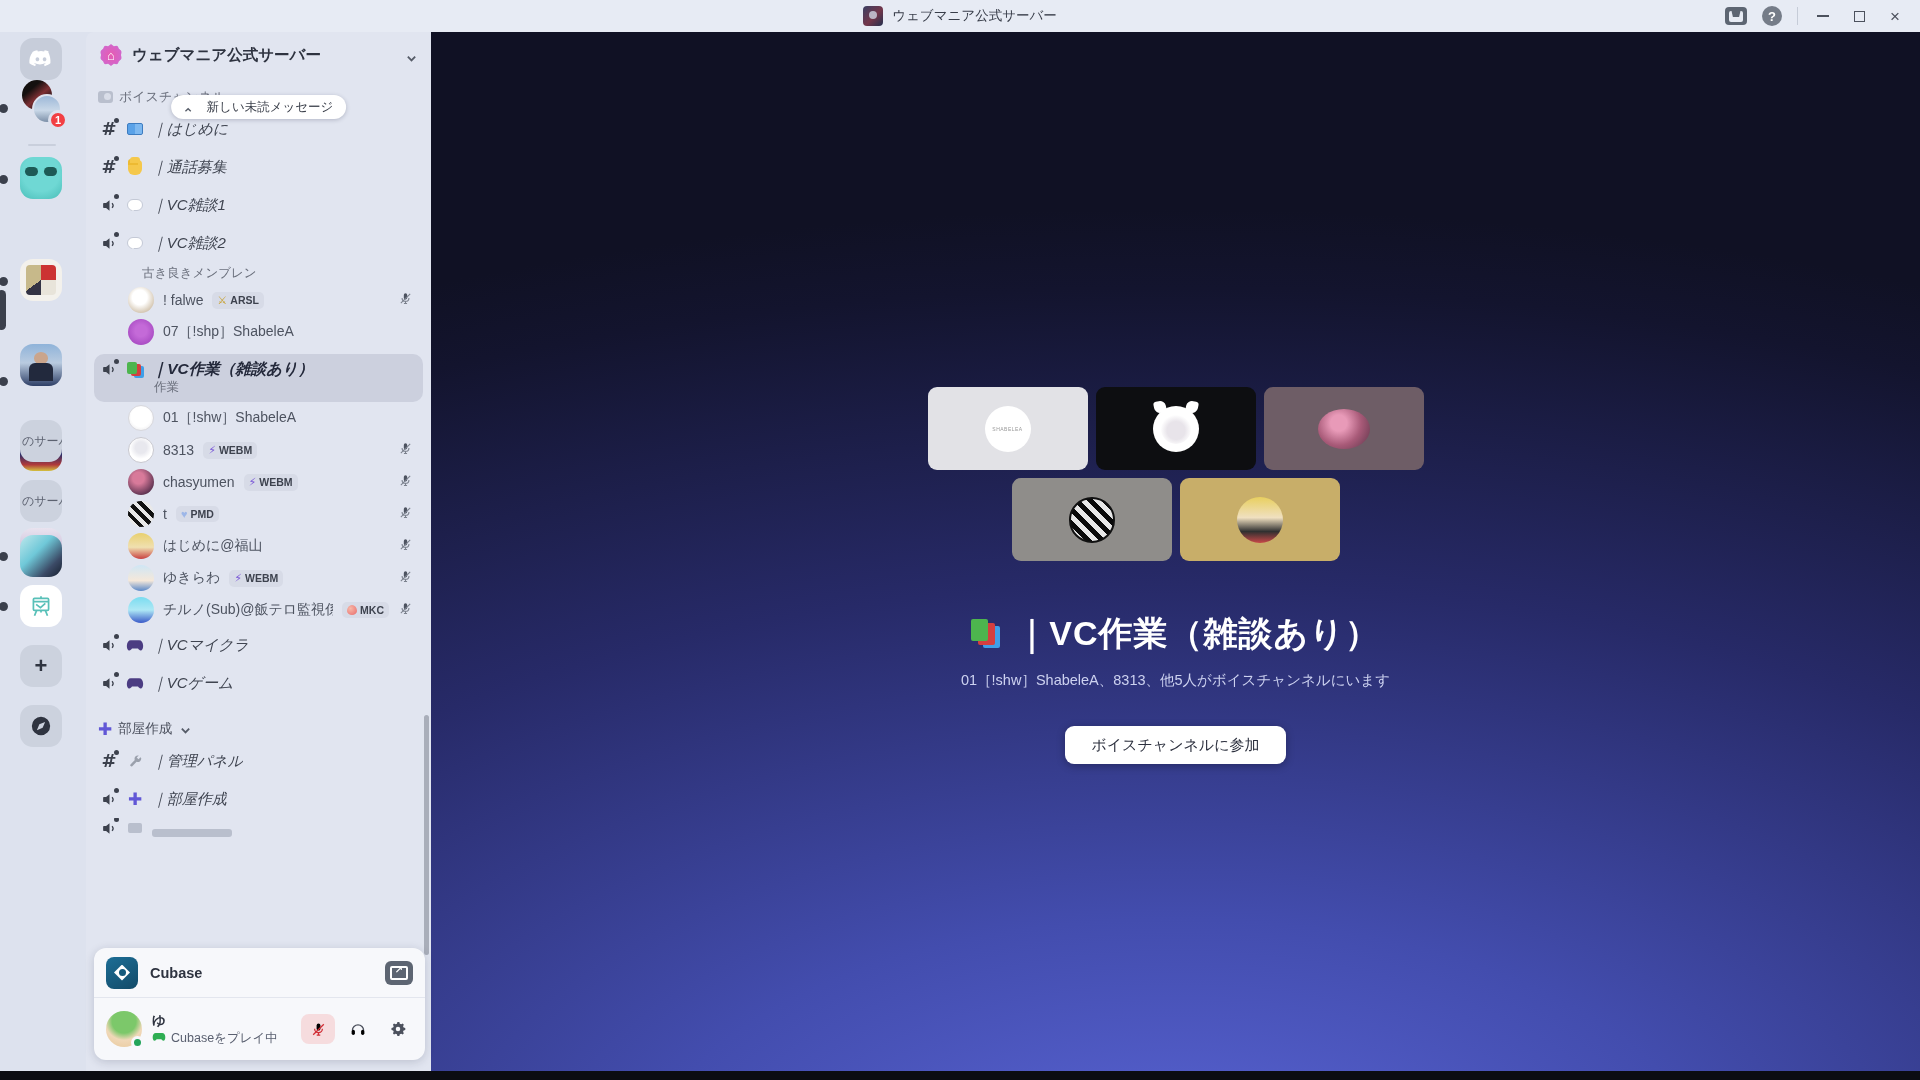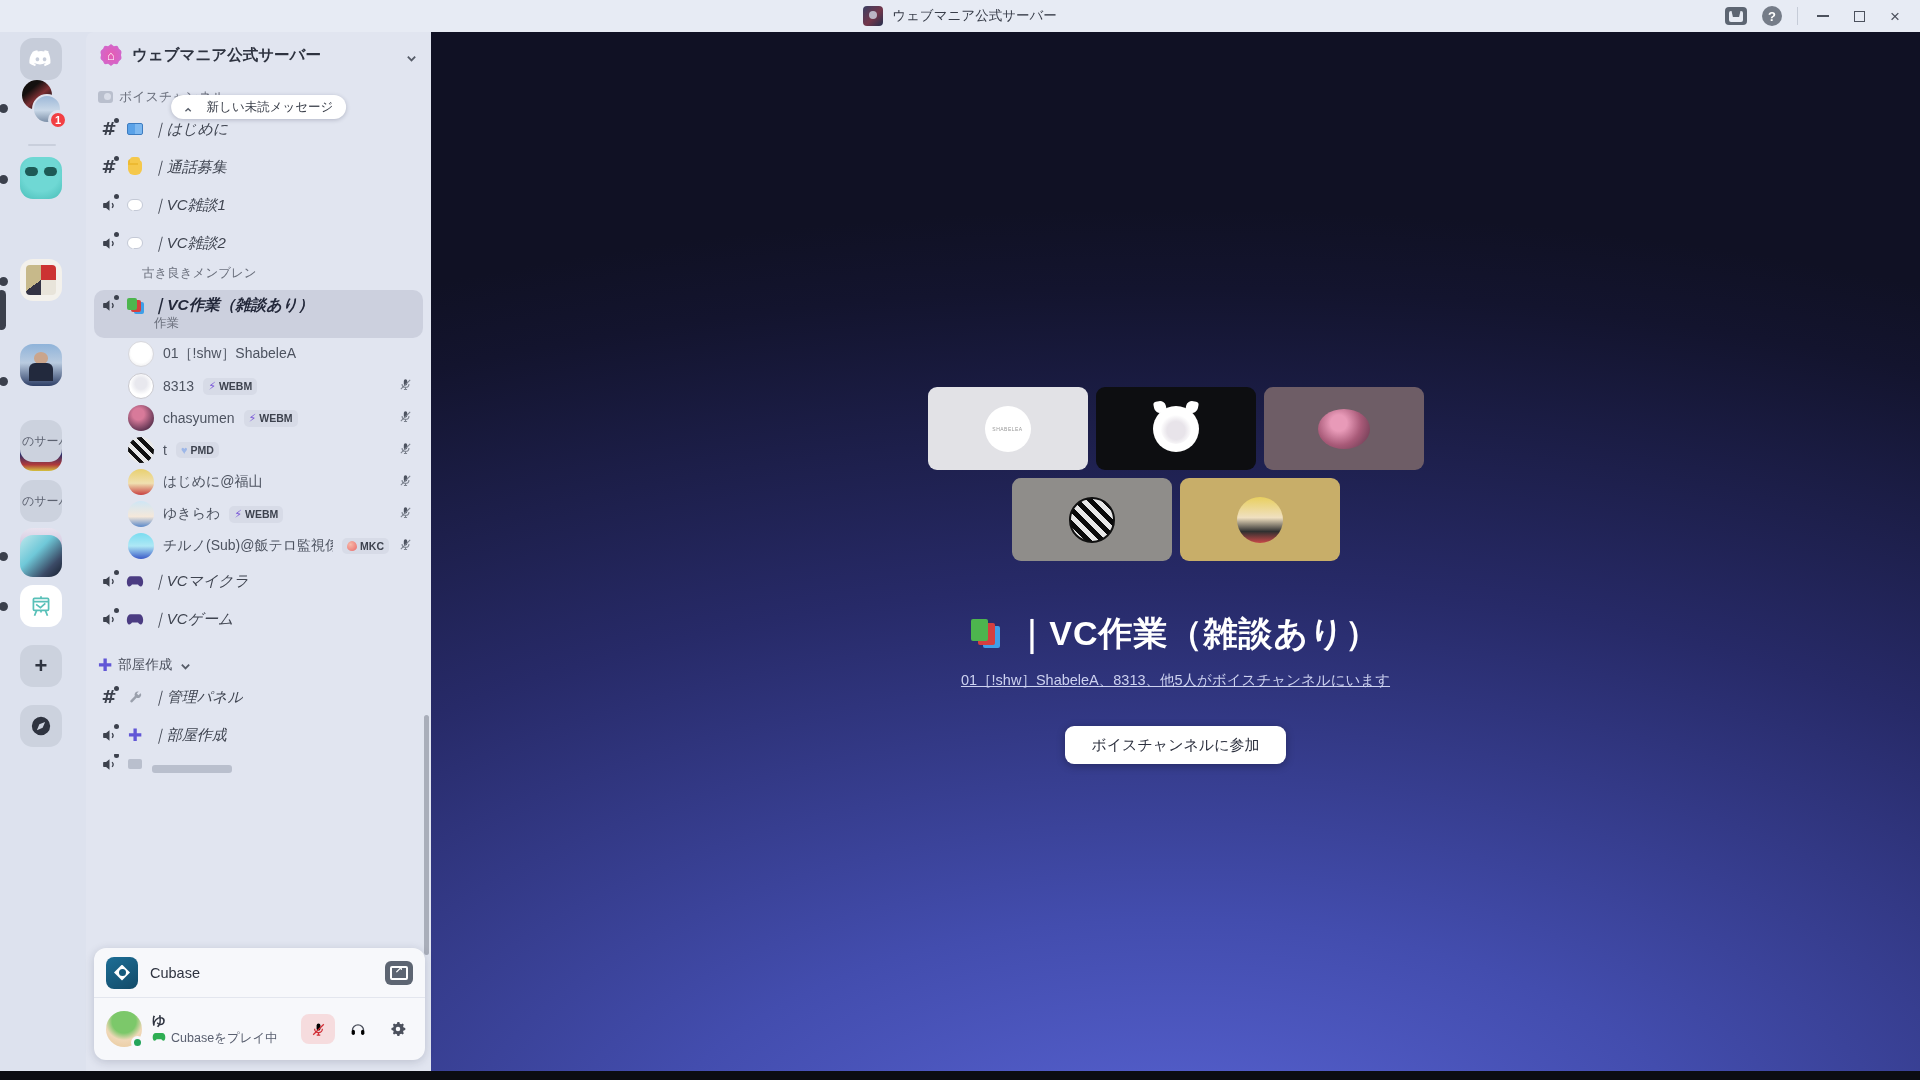--- a/index.html
+++ b/index.html
@@ -128,21 +128,21 @@
   .av-chiruno{background:linear-gradient(180deg,#7adcf0 0%,#aee8f5 50%,#3a5ac8 100%);}
 
   .scrollthumb{position:absolute;right:2px;top:683px;width:5px;height:240px;border-radius:3px;background:#a9aeba;}
 
   
   .userpanel{position:absolute;left:8px;right:6px;bottom:11px;background:#f7f8fb;border-radius:12px;box-shadow:0 2px 10px rgba(30,35,60,.18);z-index:20;overflow:hidden;}
   .up-activity{display:flex;align-items:center;gap:12px;height:50px;padding:0 12px;border-bottom:1px solid #e3e6ee;}
   .cubase-ic{width:32px;height:32px;border-radius:8px;background:linear-gradient(150deg,#1d6e96,#124a68);display:flex;align-items:center;justify-content:center;position:relative;}
   .cubase-ic:before{content:"";width:16px;height:16px;background:#fff;clip-path:polygon(50% 0,100% 50%,50% 100%,0 50%);}
   .cubase-ic:after{content:"";position:absolute;width:7px;height:7px;border-radius:50%;background:#155a7c;}
-  .up-actname{font-size:14.5px;color:#2e3340;flex:1;}
+  .up-actname{font-size:14.5px;color:#2e3340;flex:1;font-weight:bold;}
   .sharebtn{width:28px;height:24px;background:#5d6572;border-radius:6px;position:relative;}
   .sharebtn:before{content:"";position:absolute;left:5px;top:5px;right:5px;height:10px;border:2px solid #fff;border-radius:2px;}
   .sharebtn:after{content:"↗";position:absolute;left:0;right:0;top:3px;text-align:center;color:#fff;font-size:10px;font-weight:bold;}
   .up-user{display:flex;align-items:center;gap:10px;height:62px;padding:0 10px 0 12px;}
   .up-avatar{width:36px;height:36px;border-radius:50%;background:radial-gradient(circle at 50% 28%,#7cc86a 38%,#f0d8b8 60%,#e8c89a 100%);position:relative;flex:none;}
   .up-status-dot{position:absolute;right:-2px;bottom:-2px;width:13px;height:13px;border-radius:50%;background:#23a55a;border:3px solid #f7f8fb;}
   .up-names{flex:1;min-width:0;}
   .up-uname{font-size:13.5px;font-weight:bold;color:#2e3340;}
   .up-ustatus{font-size:12.5px;color:#5a markdown6070;color:#5a6070;display:flex;align-items:center;gap:5px;white-space:nowrap;overflow:hidden;}
   .mini-pad svg{width:14px;height:10px;fill:#2fae53;}
@@ -172,21 +172,21 @@
   .tav2 i{position:absolute;inset:8px;border-radius:50%;background:radial-gradient(circle at 50% 55%,#e8e4ea 40%,#fff 70%);}
   .tav3{background:radial-gradient(circle at 40% 35%,#e89ab8 20%,#a85a78 55%,#5a3448 100%);width:52px;height:40px;border-radius:50%;}
   .tav4{background:repeating-linear-gradient(45deg,#0a0a0a 0 5px,#e8e8e8 5px 10px);border:2px solid #111;}
   .tav5{background:linear-gradient(180deg,#e8cf5f 0%,#f0e0c0 45%,#303030 75%,#c84848 100%);}
   .vc-title{display:flex;align-items:center;gap:14px;margin-top:42px;}
   .vc-title .bookstack{width:30px;height:30px;}
   .vc-title .bookstack .b1{width:17px;height:22px;}
   .vc-title .bookstack .b2{left:7px;top:4px;width:17px;height:22px;}
   .vc-title .bookstack .b3{left:12px;top:7px;width:17px;height:22px;}
   .vc-title h1{color:#fff;font-size:34px;font-weight:bold;letter-spacing:1px;}
-  .vc-sub{margin-top:14px;color:#cdd2f0;font-size:14.5px;text-decoration:underline;}
+  .vc-sub{margin-top:14px;color:#cdd2f0;font-size:14.5px;}
   .joinbtn{margin-top:36px;background:#fff;border:none;border-radius:9px;height:38px;padding:0 26px;font-size:15px;color:#2c303e;font-family:inherit;box-shadow:0 2px 8px rgba(0,0,10,.3);}
 
   .clippedrow{display:flex;align-items:center;gap:8px;height:20px;padding:0 6px;overflow:hidden;color:#3f4450;}
 </style>
 </head>
 <body>
 
 <svg width="0" height="0" style="position:absolute">
   <symbol id="i-speaker" viewBox="0 0 24 24">
       <path d="M12 4.5 7.2 8.5H4a1 1 0 0 0-1 1v5a1 1 0 0 0 1 1h3.2L12 19.5zM15 9.2a4.2 4.2 0 0 1 0 5.6l1.3 1.2a6 6 0 0 0 0-8z"></path>
@@ -366,20 +366,35 @@
             </svg>
             <i class="lockdot"></i>
           </span>
         <span class="emoji16">
             <span class="bubble"></span>
           </span>
         <span class="cname">｜VC雑談2</span>
       </div>
       <div class="statusline">古き良きメンブレン</div>
 
+      <div class="urow">
+        <span class="uav av-falwe"></span>
+        <span class="uname">! falwe</span>
+        <span class="ubadge">
+            <i class="swords">⚔</i>
+            <span>ARSL</span>
+          </span>
+        <span class="mutemic"><svg>
+              <use href="#i-micoff"></use>
+            </svg></span>
+      </div>
+      <div class="urow">
+        <span class="uav av-07"></span>
+        <span class="uname">07［!shp］ShabeleA</span>
+      </div>
 
       <div class="chan sel" style="margin-top:6px">
         <div class="selrow">
           <span class="icwrap">
               <svg>
                 <use href="#i-speaker"></use>
               </svg>
               <i class="lockdot"></i>
             </span>
           <span class="emoji16">

